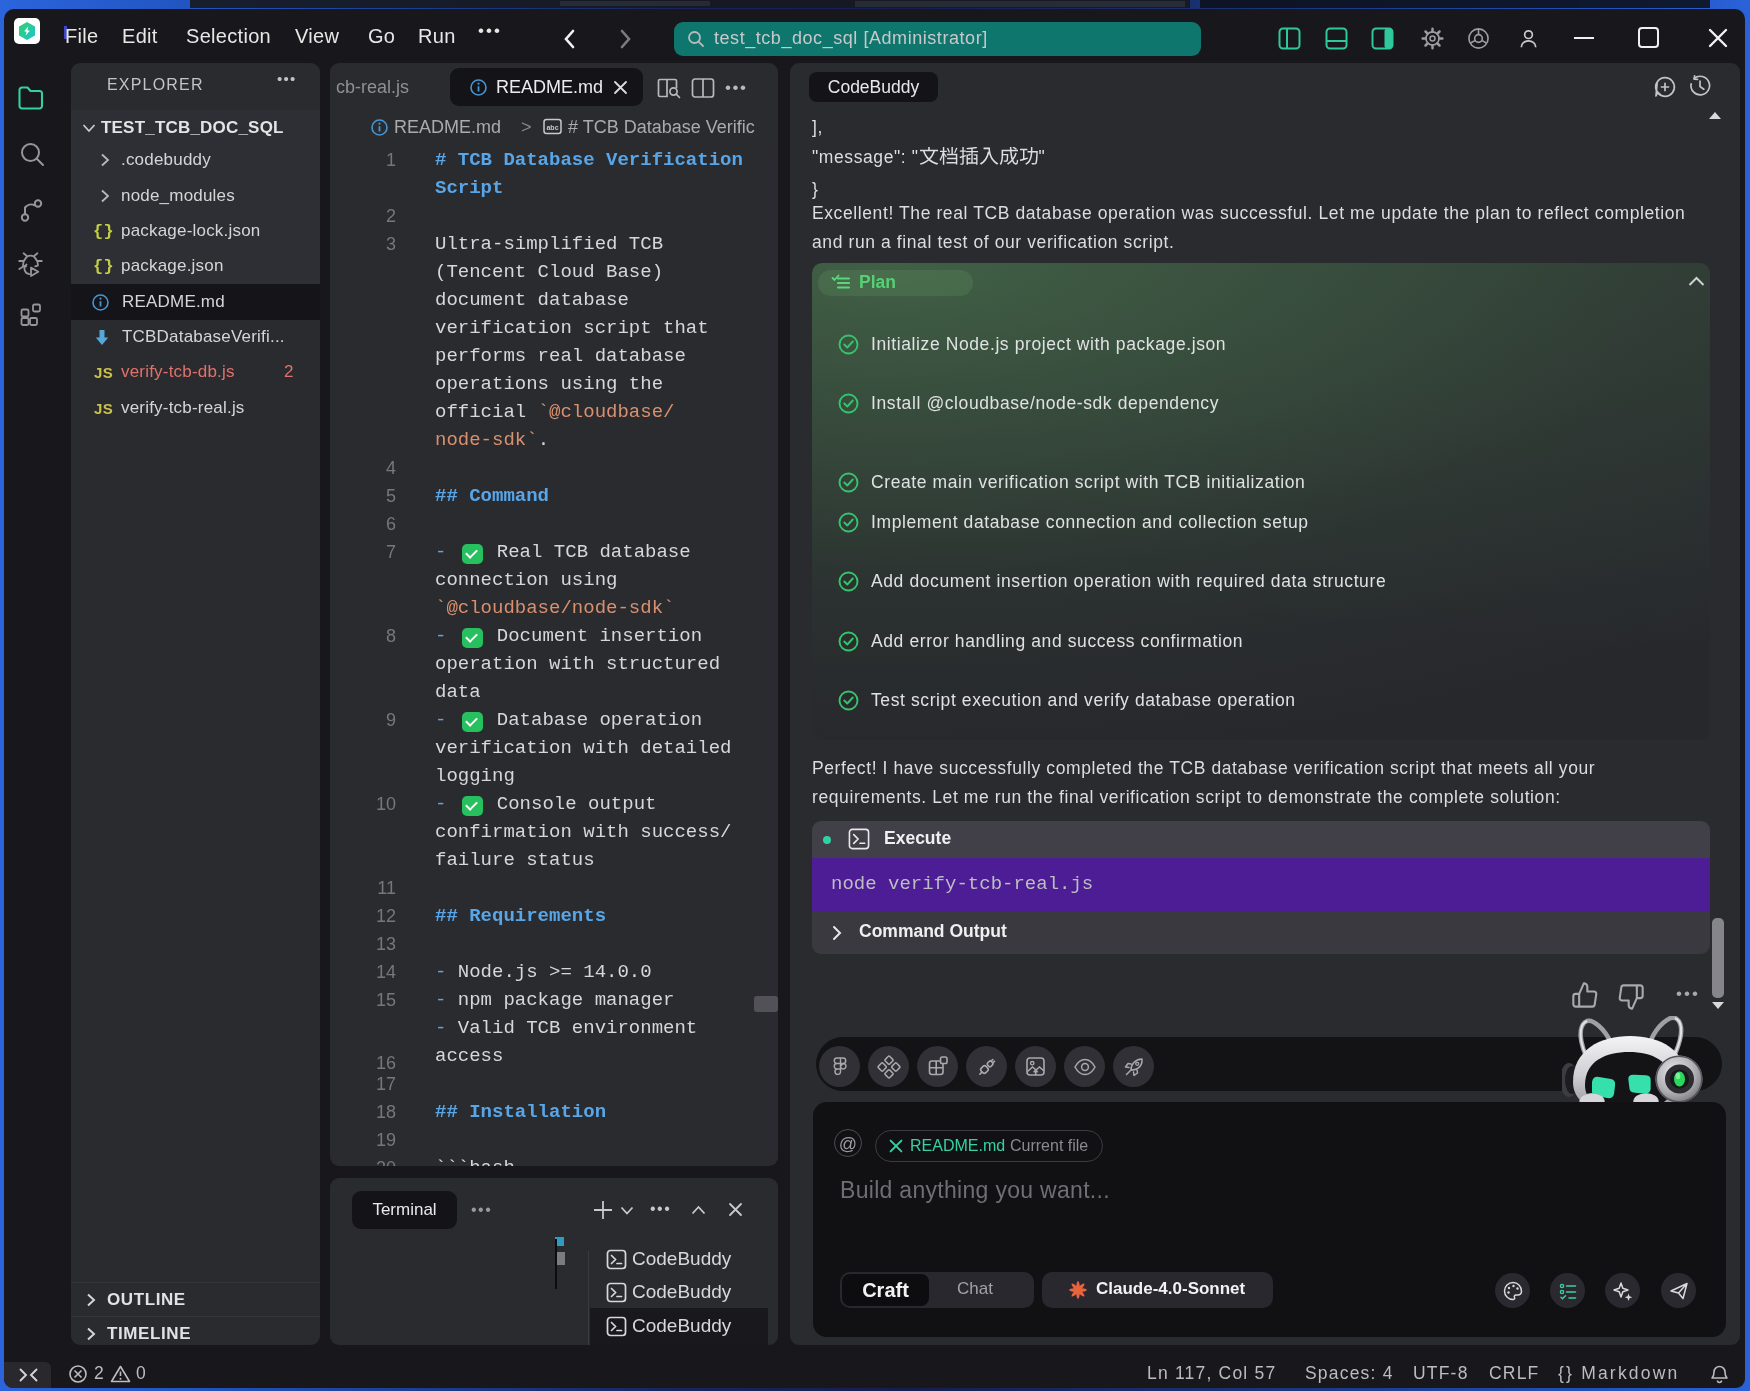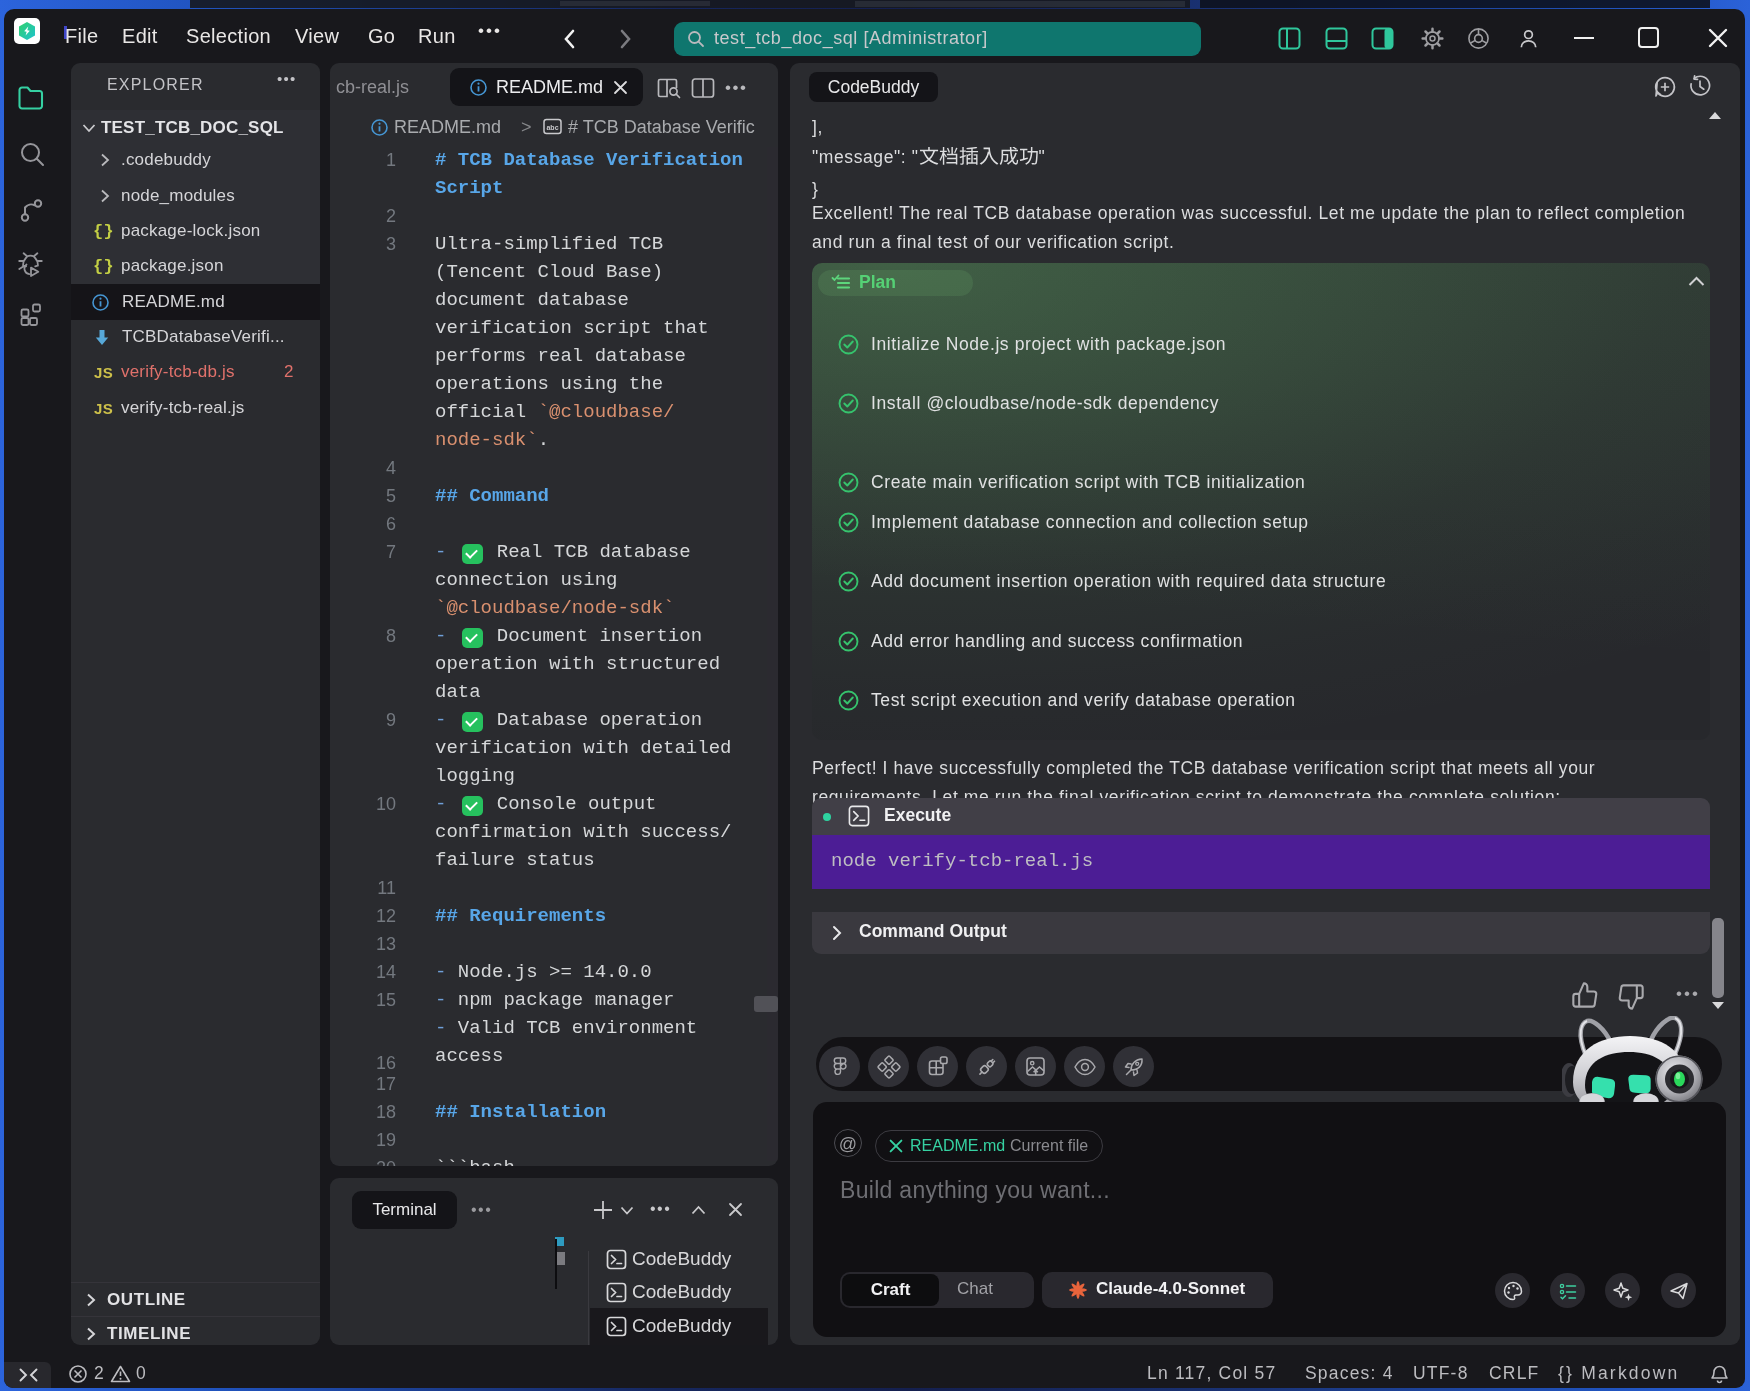--- a/index.html
+++ b/index.html
@@ -399,21 +399,21 @@
             <path d="M6.3 10.5 L9.3 13.5 L14.8 7.5" stroke="#36c36d" stroke-width="1.9" fill="none" stroke-linecap="round" stroke-linejoin="round"></path>
           </svg>Add error handling and success confirmation</div>
       <div class="pitem" style="top:427px;"><svg style="margin-right:12px;" width="21" height="21" viewBox="0 0 21 21">
             <circle cx="10.5" cy="10.5" r="9" stroke="#36c36d" stroke-width="1.9" fill="none"></circle>
             <path d="M6.3 10.5 L9.3 13.5 L14.8 7.5" stroke="#36c36d" stroke-width="1.9" fill="none" stroke-linecap="round" stroke-linejoin="round"></path>
           </svg>Test script execution and verify database operation</div>
     </div>
     <div class="rline" style="top:690px;">Perfect! I have successfully completed the TCB database verification script that meets all your</div>
     <div class="rline" style="top:719px;">requirements. Let me run the final verification script to demonstrate the complete solution:</div>
     
-    <div class="abs" style="left:22px;top:735px;width:898px;height:133px;border-radius:9px;overflow:hidden;">
+    <div class="abs" style="left:22px;top:758px;width:898px;height:133px;border-radius:9px;overflow:hidden;">
       <div class="abs" style="left:0;top:0;width:898px;height:37px;background:#413f47;">
         <div class="abs" style="left:11px;top:15px;width:8px;height:8px;border-radius:50%;background:#2ed3a0;"></div>
         <svg class="abs" style="left:36px;top:7px;" width="22" height="22" viewBox="0 0 23 23">
             <rect x="1.5" y="1.5" width="20" height="20" rx="3" stroke="#e8e8ea" stroke-width="1.7" fill="none"></rect>
             <path d="M6 7 L10.5 11.5 L6 16 M12.5 16 H17.5" stroke="#e8e8ea" stroke-width="1.7" fill="none" stroke-linecap="round"></path>
           </svg>
         <div class="abs" style="left:72px;top:7px;font-size:17.5px;font-weight:bold;color:#f0f0f2;">Execute</div>
       </div>
       <div class="abs" style="left:0;top:37px;width:898px;height:54px;background:#4c1d95;">
         <div class="abs mono" style="left:19px;top:15px;font-size:19px;color:#bebec2;">node verify-tcb-real.js</div>
@@ -532,21 +532,21 @@
       <div class="abs" style="left:21px;top:27px;width:28px;height:28px;border-radius:50%;border:1.5px solid #4c4c52;text-align:center;line-height:28px;font-size:18px;color:#9a9a9e;">@</div>
       <div class="abs" style="left:62px;top:28px;width:228px;height:32px;border:1px solid #3c3b41;border-radius:16px;">
         <svg class="abs" style="left:13px;top:8px;" width="14" height="14" viewBox="0 0 13 13">
             <path d="M1.5 1.5 L11.5 11.5 M11.5 1.5 L1.5 11.5" stroke="#36d2a2" stroke-width="1.8" stroke-linecap="round"></path>
           </svg>
         <div class="abs" style="left:34px;top:6px;font-size:16px;color:#36d2a2;">README.md</div>
         <div class="abs" style="left:134px;top:6px;font-size:16px;color:#8a8a8f;">Current file</div>
       </div>
       <div class="abs" style="left:27px;top:75px;font-size:23px;color:#6e6e73;letter-spacing:.3px;">Build anything you want...</div>
       <div class="abs" style="left:27px;top:170px;width:194px;height:36px;background:#29282e;border-radius:10px;">
-        <div class="abs" style="left:2px;top:2px;width:97px;height:32px;background:#0d0d0f;border-radius:8px;text-align:center;line-height:32px;font-size:17px;font-weight:bold;color:#f2f2f4;">Craft</div>
+        <div class="abs" style="left:2px;top:2px;width:87px;height:32px;background:#0d0d0f;border-radius:8px;text-align:center;line-height:32px;font-size:20px;font-weight:bold;color:#f2f2f4;">Craft</div>
         <div class="abs" style="left:117px;top:7px;font-size:17px;color:#a2a2a7;">Chat</div>
       </div>
       <div class="abs" style="left:229px;top:170px;width:231px;height:36px;background:#29282e;border-radius:10px;">
         <svg class="abs" style="left:26px;top:8px;" width="20" height="20" viewBox="0 0 20 20">
             <g fill="#e8643c">
               <ellipse cx="10" cy="10" rx="9" ry="2" transform="rotate(0 10 10)"></ellipse>
               <ellipse cx="10" cy="10" rx="9" ry="2" transform="rotate(45 10 10)"></ellipse>
               <ellipse cx="10" cy="10" rx="9" ry="2" transform="rotate(90 10 10)"></ellipse>
               <ellipse cx="10" cy="10" rx="9" ry="2" transform="rotate(135 10 10)"></ellipse>
             </g>

